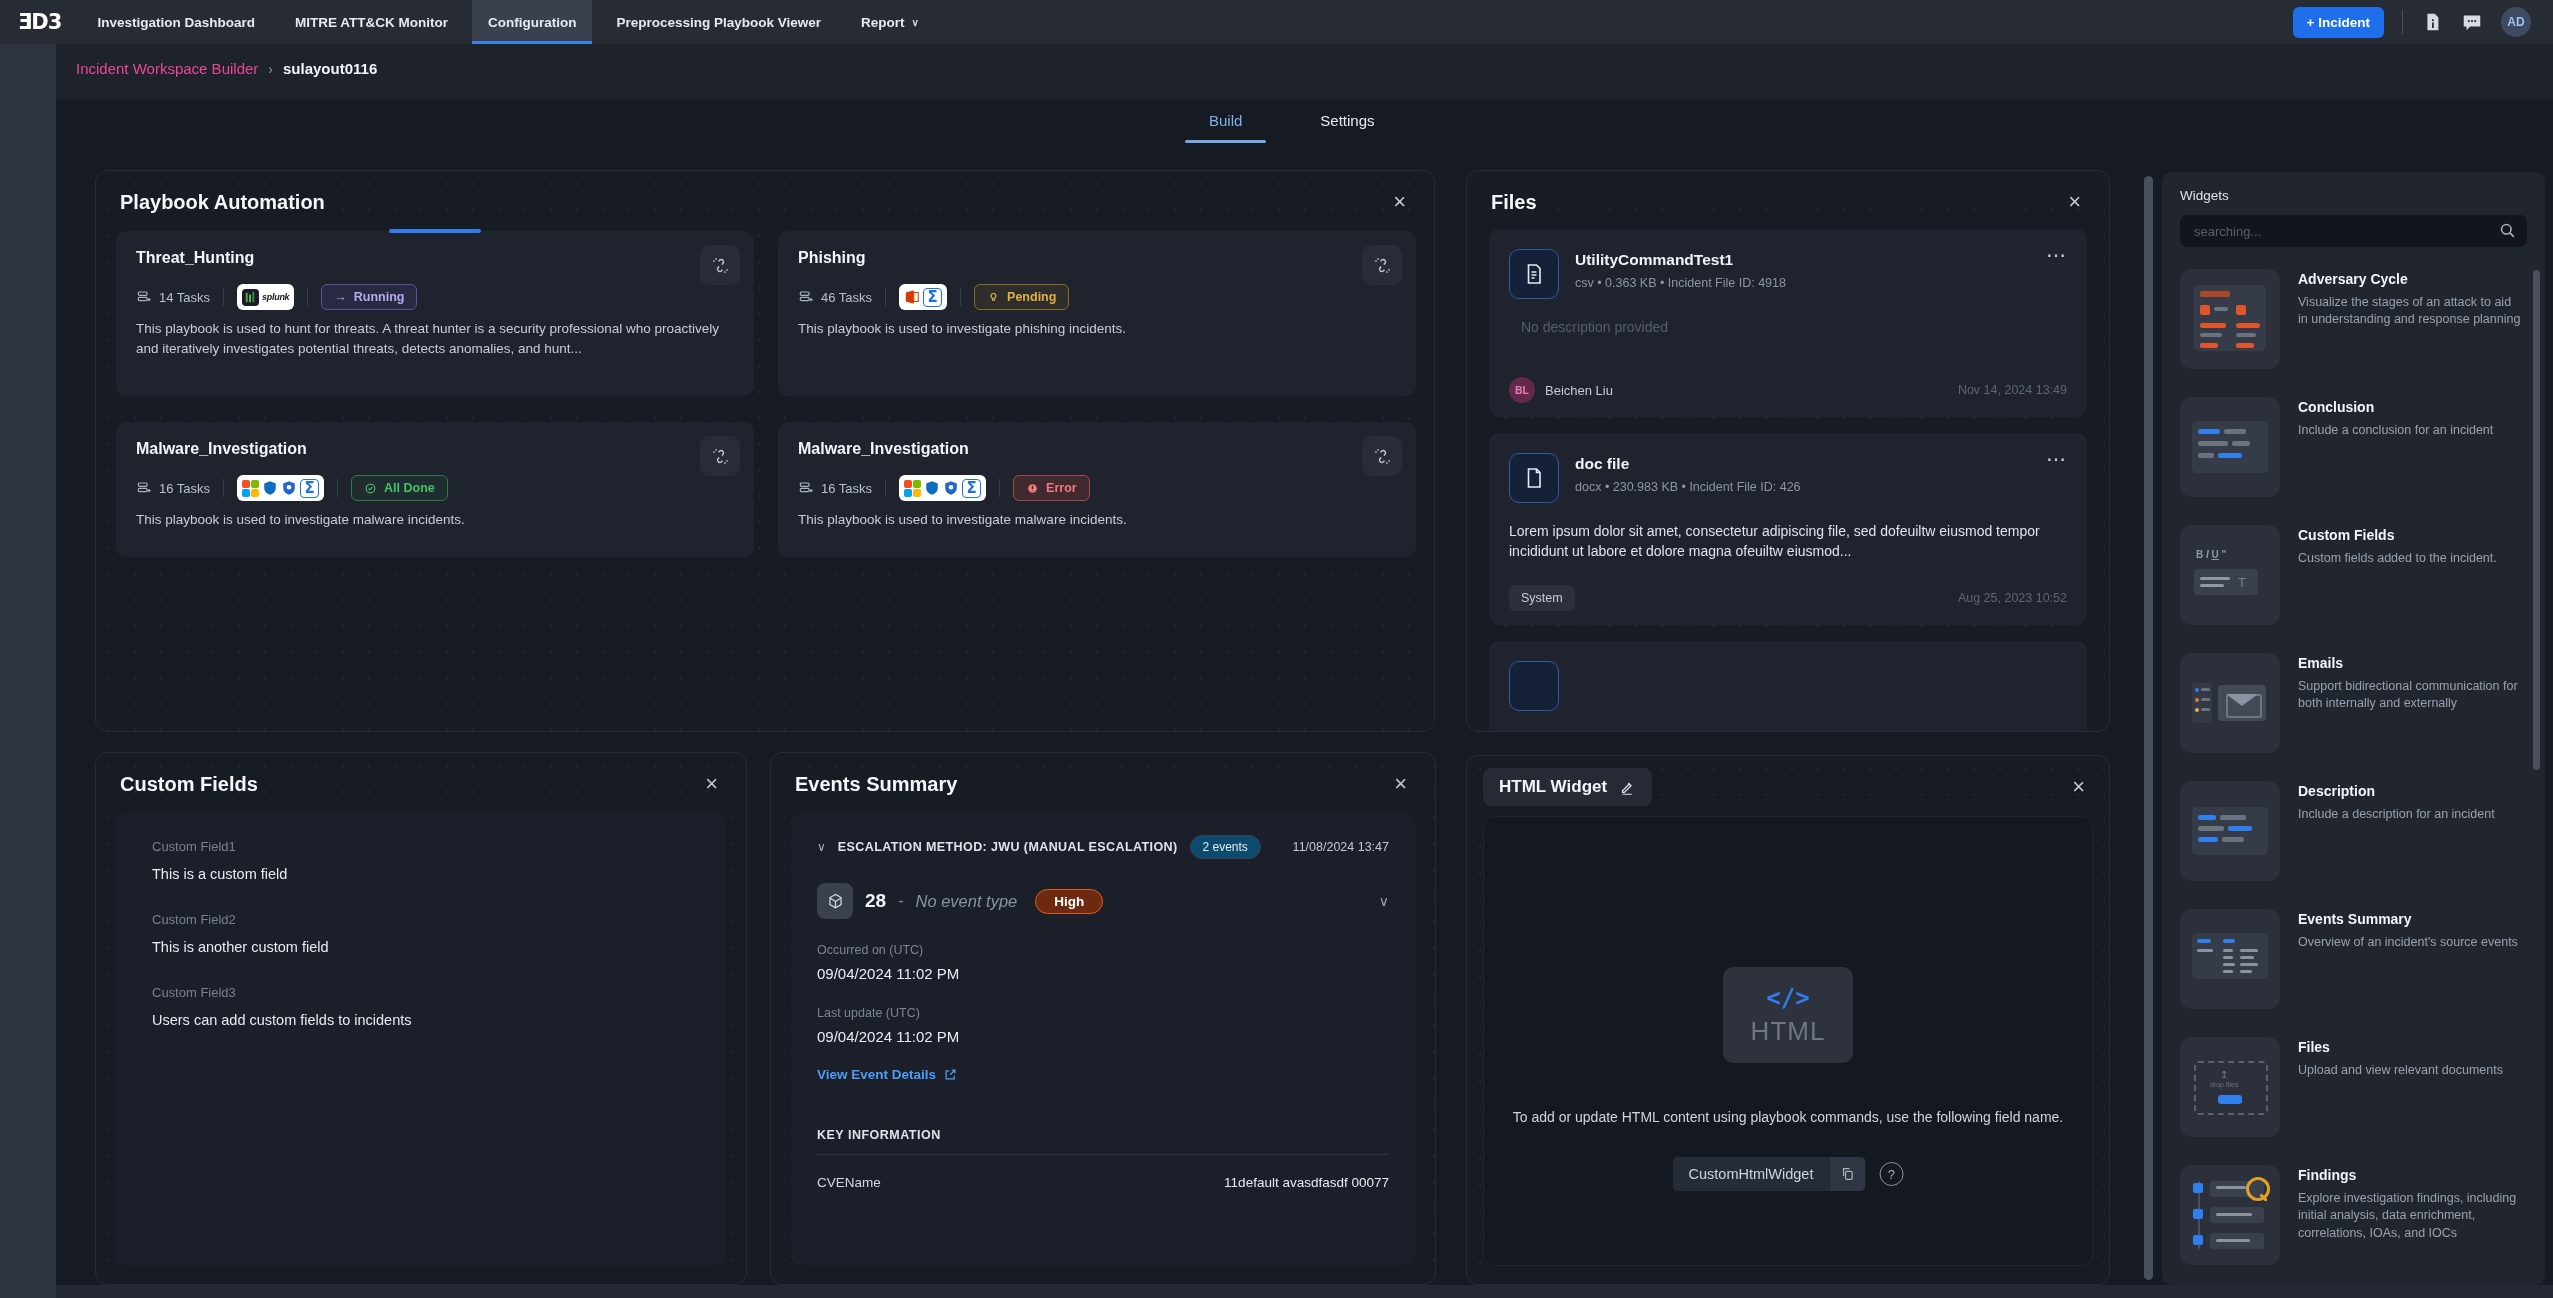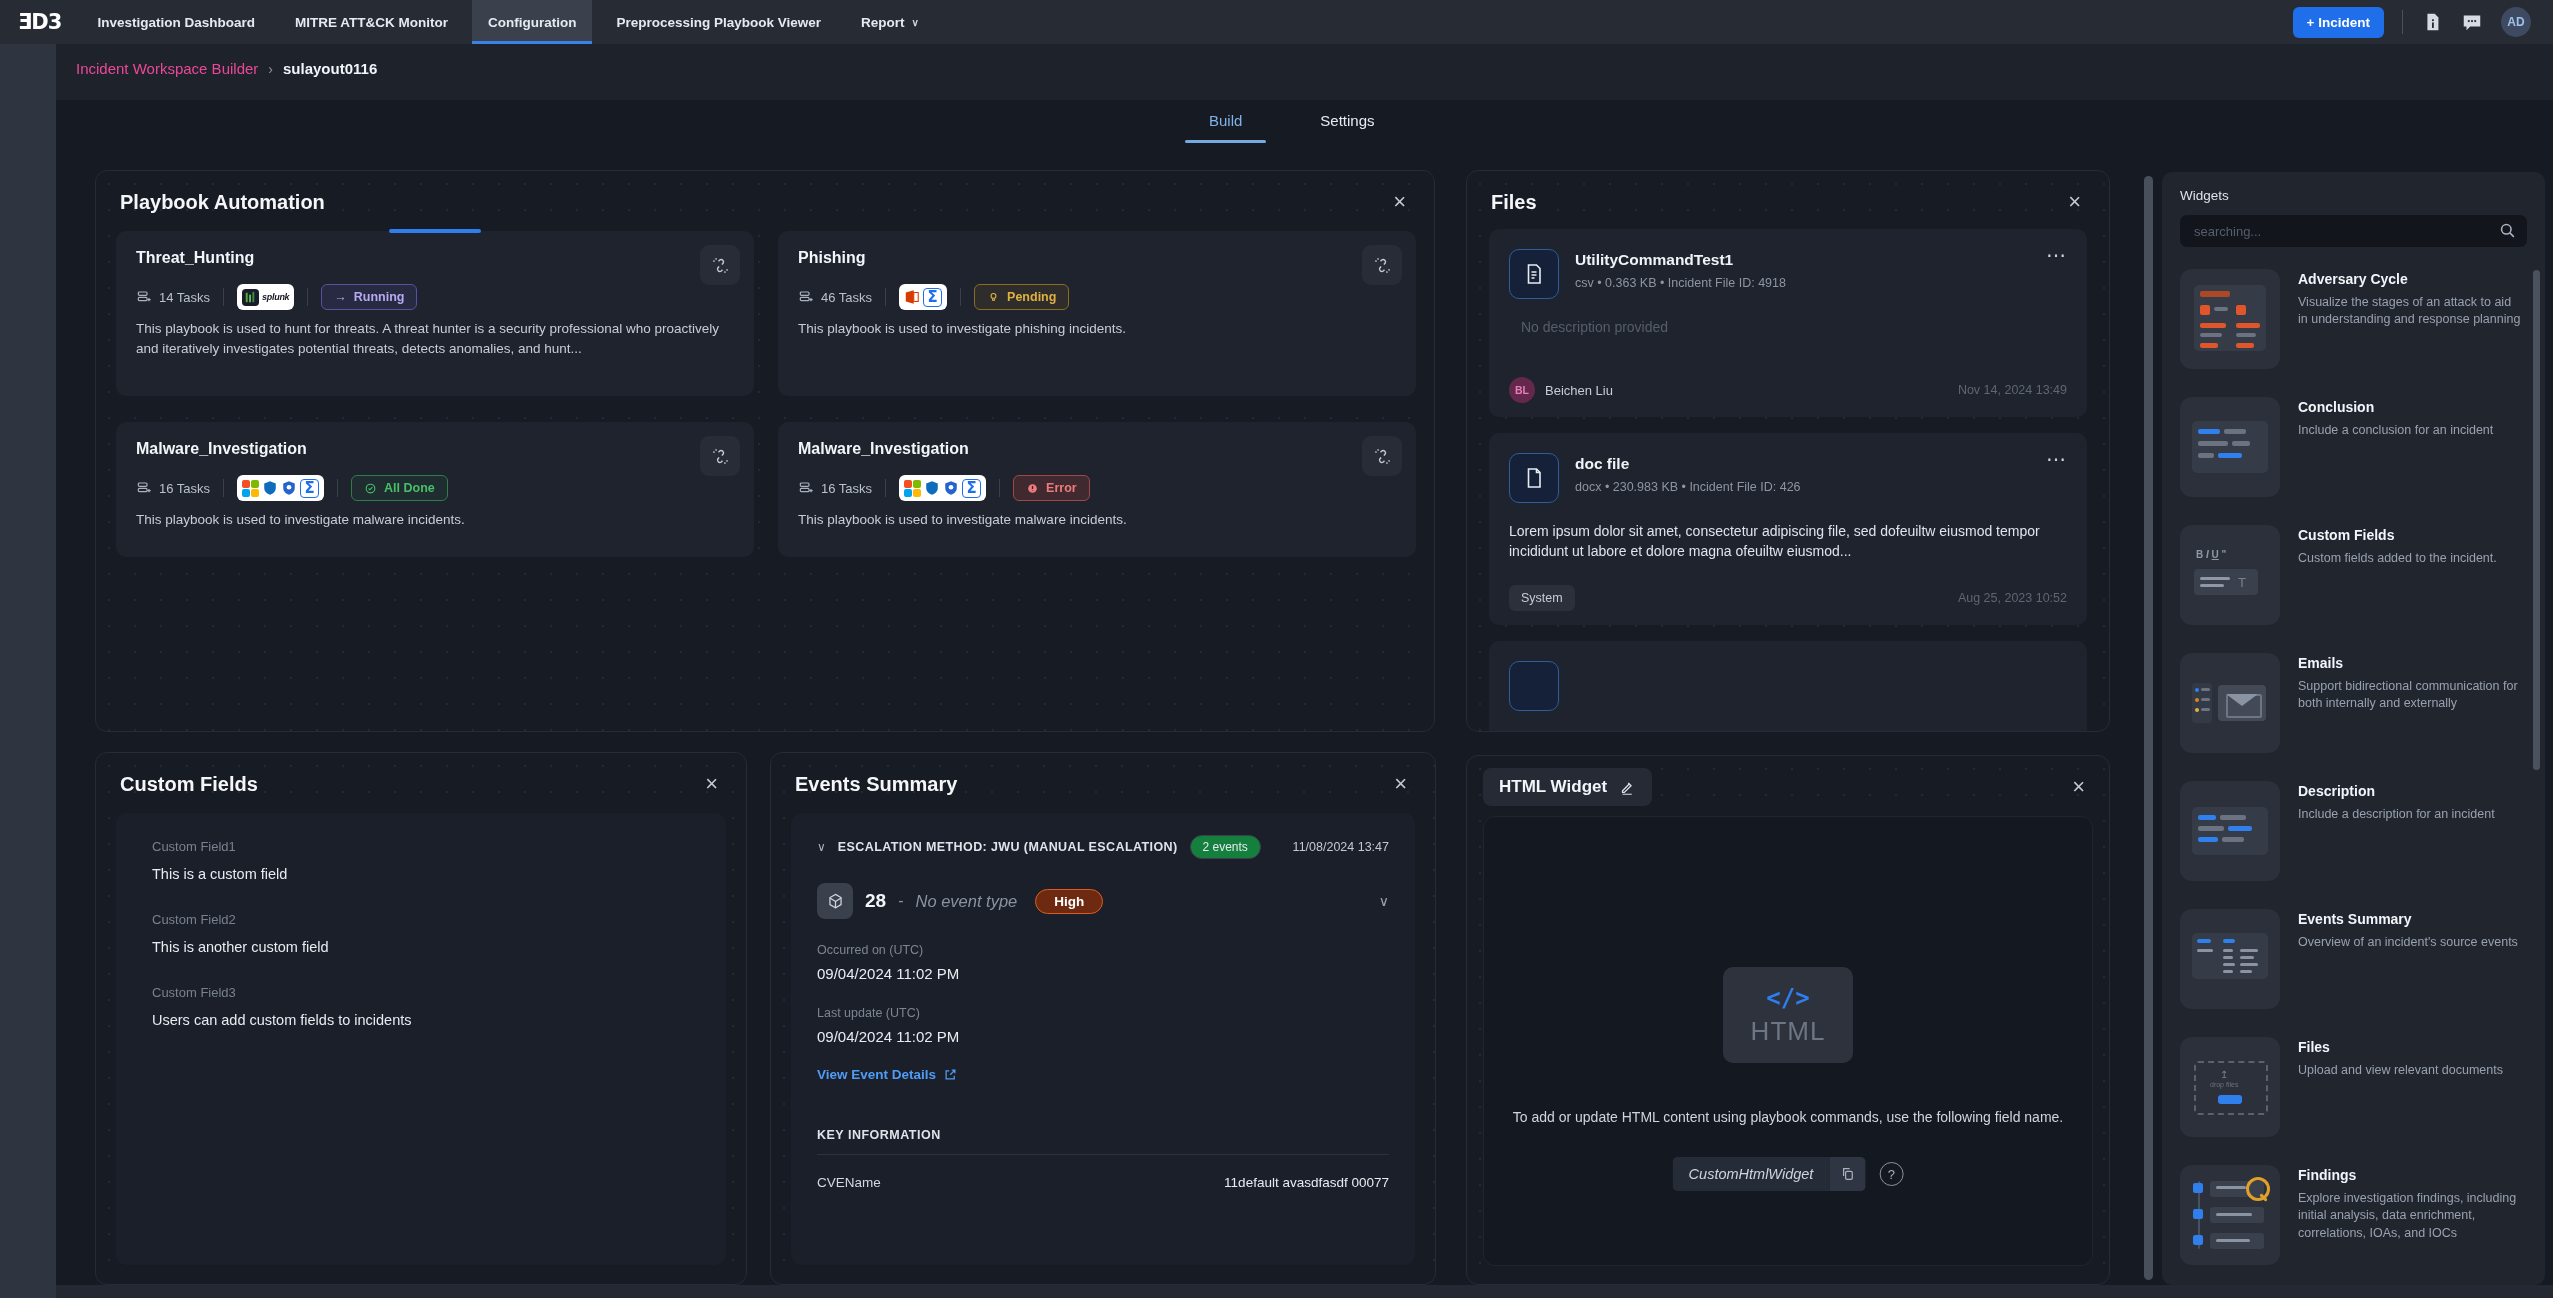--- a/index.html
+++ b/index.html
@@ -104,21 +104,21 @@
   
   .inner-card{background:#1a1f29;border-radius:10px;margin:10px 20px 0 20px;box-sizing:border-box;}
   .cf-inner{height:452px;padding:26px 36px;}
   .cf-label{font-size:13px;color:#79818f;margin-bottom:12px;}
   .cf-value{font-size:14.5px;color:#e8ebf1;margin-bottom:30px;}
 
   .es-inner{height:452px;padding:22px 26px;position:relative;}
   .es-row1{display:flex;align-items:center;gap:12px;}
   .es-chev{color:#aab2bf;font-size:12px;cursor:pointer;}
   .es-esc{font-size:12.5px;font-weight:bold;color:#dfe3ea;letter-spacing:0.4px;}
-  .es-chip{border:1px solid #39404c;background:#15803d;border-radius:12px;padding:4px 12px;
+  .es-chip{border:1px solid #39404c;background:#0c4a6e;border-radius:12px;padding:4px 12px;
     font-size:12px;color:#e5e9ef;}
   .es-date{margin-left:auto;font-size:12.5px;color:#c3c9d3;}
   .es-row2{display:flex;align-items:center;gap:12px;margin-top:24px;}
   .cube-box{width:36px;height:36px;border-radius:8px;background:#3a404c;display:flex;
     align-items:center;justify-content:center;}
   .es-id{font-size:19px;font-weight:bold;color:#f2f5f9;}
   .es-dash{color:#8a93a2;font-size:16px;}
   .es-type{font-size:16.5px;font-style:italic;color:#8a93a2;}
   .pill-high{margin-left:6px;background:#6e2a10;border:1.5px solid #dd5c20;border-radius:999px;
     padding:4px 18px;font-size:13.5px;font-weight:bold;color:#fff;}
@@ -142,21 +142,21 @@
     height:448px;position:relative;}
   .hw-center{position:absolute;left:50%;top:150px;transform:translateX(-50%);width:130px;height:96px;
     background:#2d323d;border-radius:10px;display:flex;flex-direction:column;align-items:center;
     justify-content:center;gap:4px;}
   .hw-code{color:#2e7ef0;font-size:24px;font-weight:bold;font-family:"DejaVu Sans Mono",monospace;}
   .hw-html{color:#6d7684;font-size:26px;letter-spacing:1px;}
   .hw-note{position:absolute;left:0;right:0;top:292px;text-align:center;font-size:14px;color:#cfd5de;}
   .hw-field-row{position:absolute;left:50%;top:340px;transform:translateX(-50%);
     display:flex;align-items:center;gap:14px;}
   .hw-field{display:flex;border-radius:5px;overflow:hidden;}
-  .hw-field-name{background:#262c37;color:#ced4dd;font-size:14.5px;padding:9px 16px;font-style:italic;}
+  .hw-field-name{background:#262c37;color:#ced4dd;font-size:14.5px;padding:9px 16px;}
   .hw-copy{background:#2f3542;width:36px;display:flex;align-items:center;justify-content:center;cursor:pointer;}
   .hw-help{width:22px;height:22px;border-radius:50%;border:1.5px solid #8a93a2;color:#aab2bf;
     display:flex;align-items:center;justify-content:center;font-size:13px;cursor:pointer;}
 
   
   .widgets{position:absolute;left:2162px;top:172px;width:383px;height:1113px;background:#21252e;
     border-radius:10px;box-sizing:border-box;padding:16px 18px;overflow:hidden;}
   .w-title{font-size:13.5px;color:#dfe3ea;margin-bottom:12px;}
   .w-search{position:relative;margin-bottom:22px;}
   .w-search input{width:100%;box-sizing:border-box;background:#12151c;border:none;border-radius:7px;

